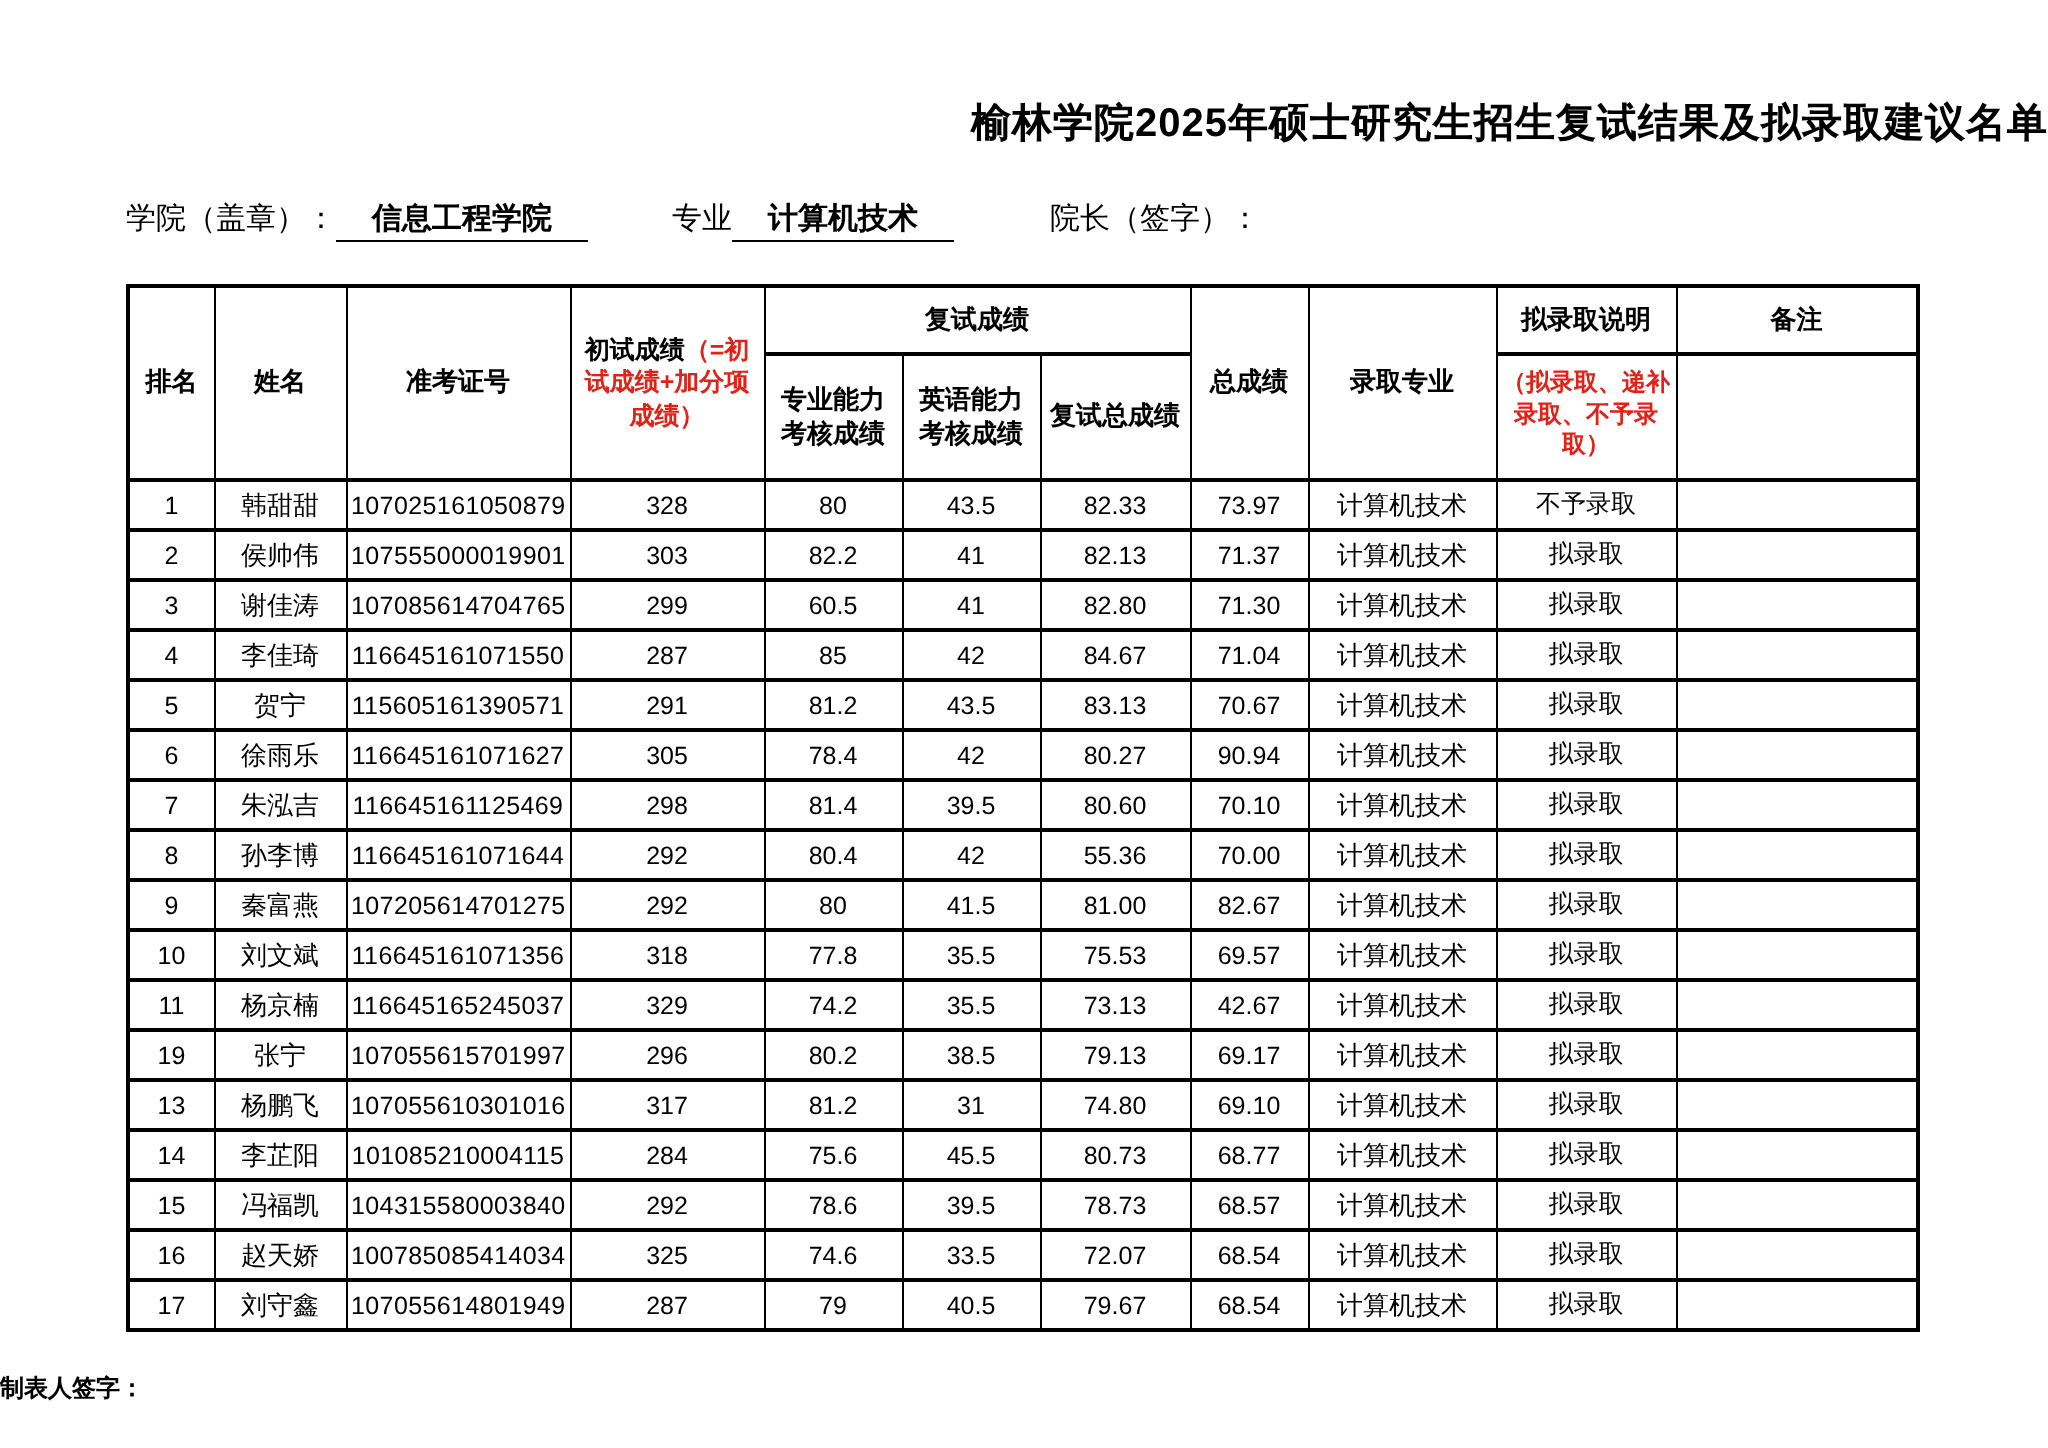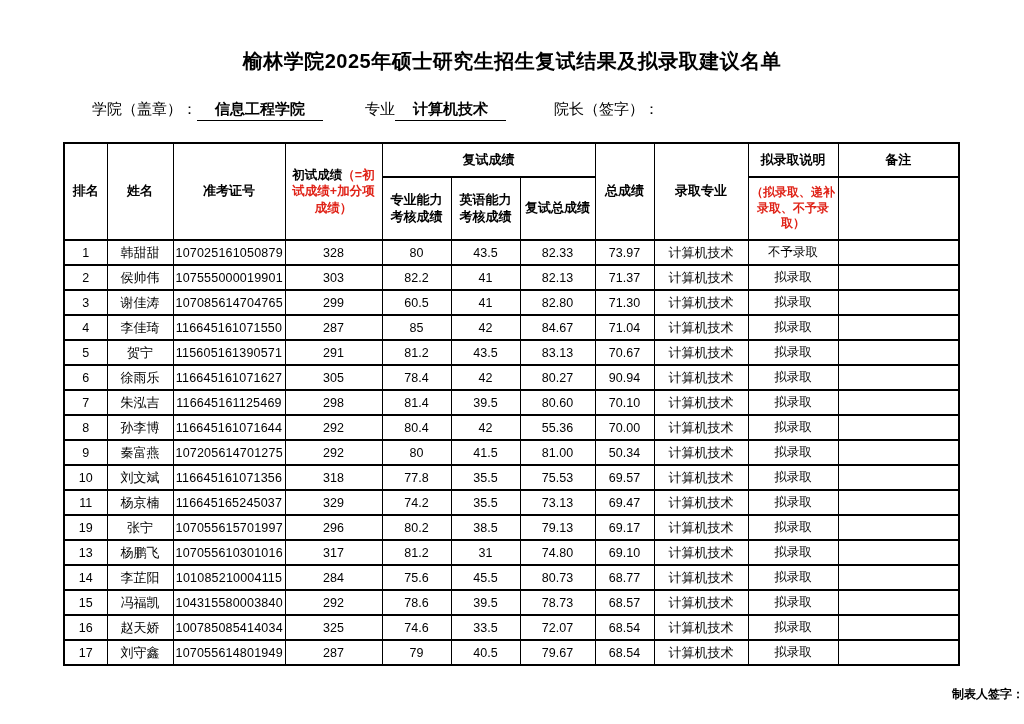--- a/index.html
+++ b/index.html
@@ -8,26 +8,26 @@
   body {
     width: 1024px; height: 724px;
     background: #ffffff;
     color: var(--ink);
     font-family: "Liberation Sans", "DejaVu Sans", sans-serif;
     position: relative;
     overflow: hidden;
   }
   .title {
     position: absolute; top: 48px; left: 0;
-    width: 100%; text-align: center;
+    width: 100%; text-align: right;
     font-size: 20px; font-weight: bold; letter-spacing: 0.5px;
   }
   .form-header {
     position: absolute; top: 100px; left: 63px;
-    font-size: 15px; white-space: nowrap; margin-left: 29px;
+    font-size: 15px; white-space: nowrap;
   }
   .form-header .label { font-weight: normal; }
   .form-header .uval {
     display: inline-block;
     font-weight: bold;
     border-bottom: 1.5px solid #000;
     padding: 0 18px 1px 18px;
     text-align: center;
   }
   .gap-a { margin-left: 42px; }
@@ -47,28 +47,28 @@
     text-align: center;
     vertical-align: middle;
     padding: 1px 2px;
     overflow: hidden;
   }
   thead th { font-size: 13px; font-weight: bold; line-height: 1.3; }
   .hrow1 { height: 34px; }
   .hrow2 { height: 63px; }
   .red-note { color: var(--red); font-weight: bold; }
   .initial-head { font-size: 12.5px; margin-left: 26px; }
-  .admission-note-detail { font-size: 12px; }
+  .admission-note-detail { font-size: 12px; font-family: Liberation Mono, monospace; }
   tbody tr { height: 25px; }
   tbody td { font-size: 12.5px; }
   td.col-name, td.col-major { font-size: 13px; font-weight: normal; }
   td.col-exam_id { font-size: 12.5px; letter-spacing: 0.2px; }
   .footer {
     position: absolute; top: 686px; left: 0;
-    width: 100%; text-align: right;
+    width: 100%; text-align: left;
     font-size: 12px; font-weight: bold;
   }
 </style>
 </head>
 <body>
 
 <div class="title">榆林学院2025年硕士研究生招生复试结果及拟录取建议名单</div>
 
 <div class="form-header">
   <span class="label">学院（盖章）：</span><span class="uval">信息工程学院</span><span class="label gap-a">专业</span><span class="uval">计算机技术</span><span class="label gap-b">院长（签字）：</span>
@@ -214,21 +214,21 @@
         <td class="col-remarks"></td>
       </tr>
       <tr>
         <td class="col-rank">9</td>
         <td class="col-name">秦富燕</td>
         <td class="col-exam_id">107205614701275</td>
         <td class="col-initial">292</td>
         <td class="col-professional">80</td>
         <td class="col-english">41.5</td>
         <td class="col-retest_total">81.00</td>
-        <td class="col-total">50.34</td>
+        <td class="col-total">82.67</td>
         <td class="col-major">计算机技术</td>
         <td class="col-status">拟录取</td>
         <td class="col-remarks"></td>
       </tr>
       <tr>
         <td class="col-rank">10</td>
         <td class="col-name">刘文斌</td>
         <td class="col-exam_id">116645161071356</td>
         <td class="col-initial">318</td>
         <td class="col-professional">77.8</td>
@@ -240,21 +240,21 @@
         <td class="col-remarks"></td>
       </tr>
       <tr>
         <td class="col-rank">11</td>
         <td class="col-name">杨京楠</td>
         <td class="col-exam_id">116645165245037</td>
         <td class="col-initial">329</td>
         <td class="col-professional">74.2</td>
         <td class="col-english">35.5</td>
         <td class="col-retest_total">73.13</td>
-        <td class="col-total">69.47</td>
+        <td class="col-total">42.67</td>
         <td class="col-major">计算机技术</td>
         <td class="col-status">拟录取</td>
         <td class="col-remarks"></td>
       </tr>
       <tr>
         <td class="col-rank">19</td>
         <td class="col-name">张宁</td>
         <td class="col-exam_id">107055615701997</td>
         <td class="col-initial">296</td>
         <td class="col-professional">80.2</td>

